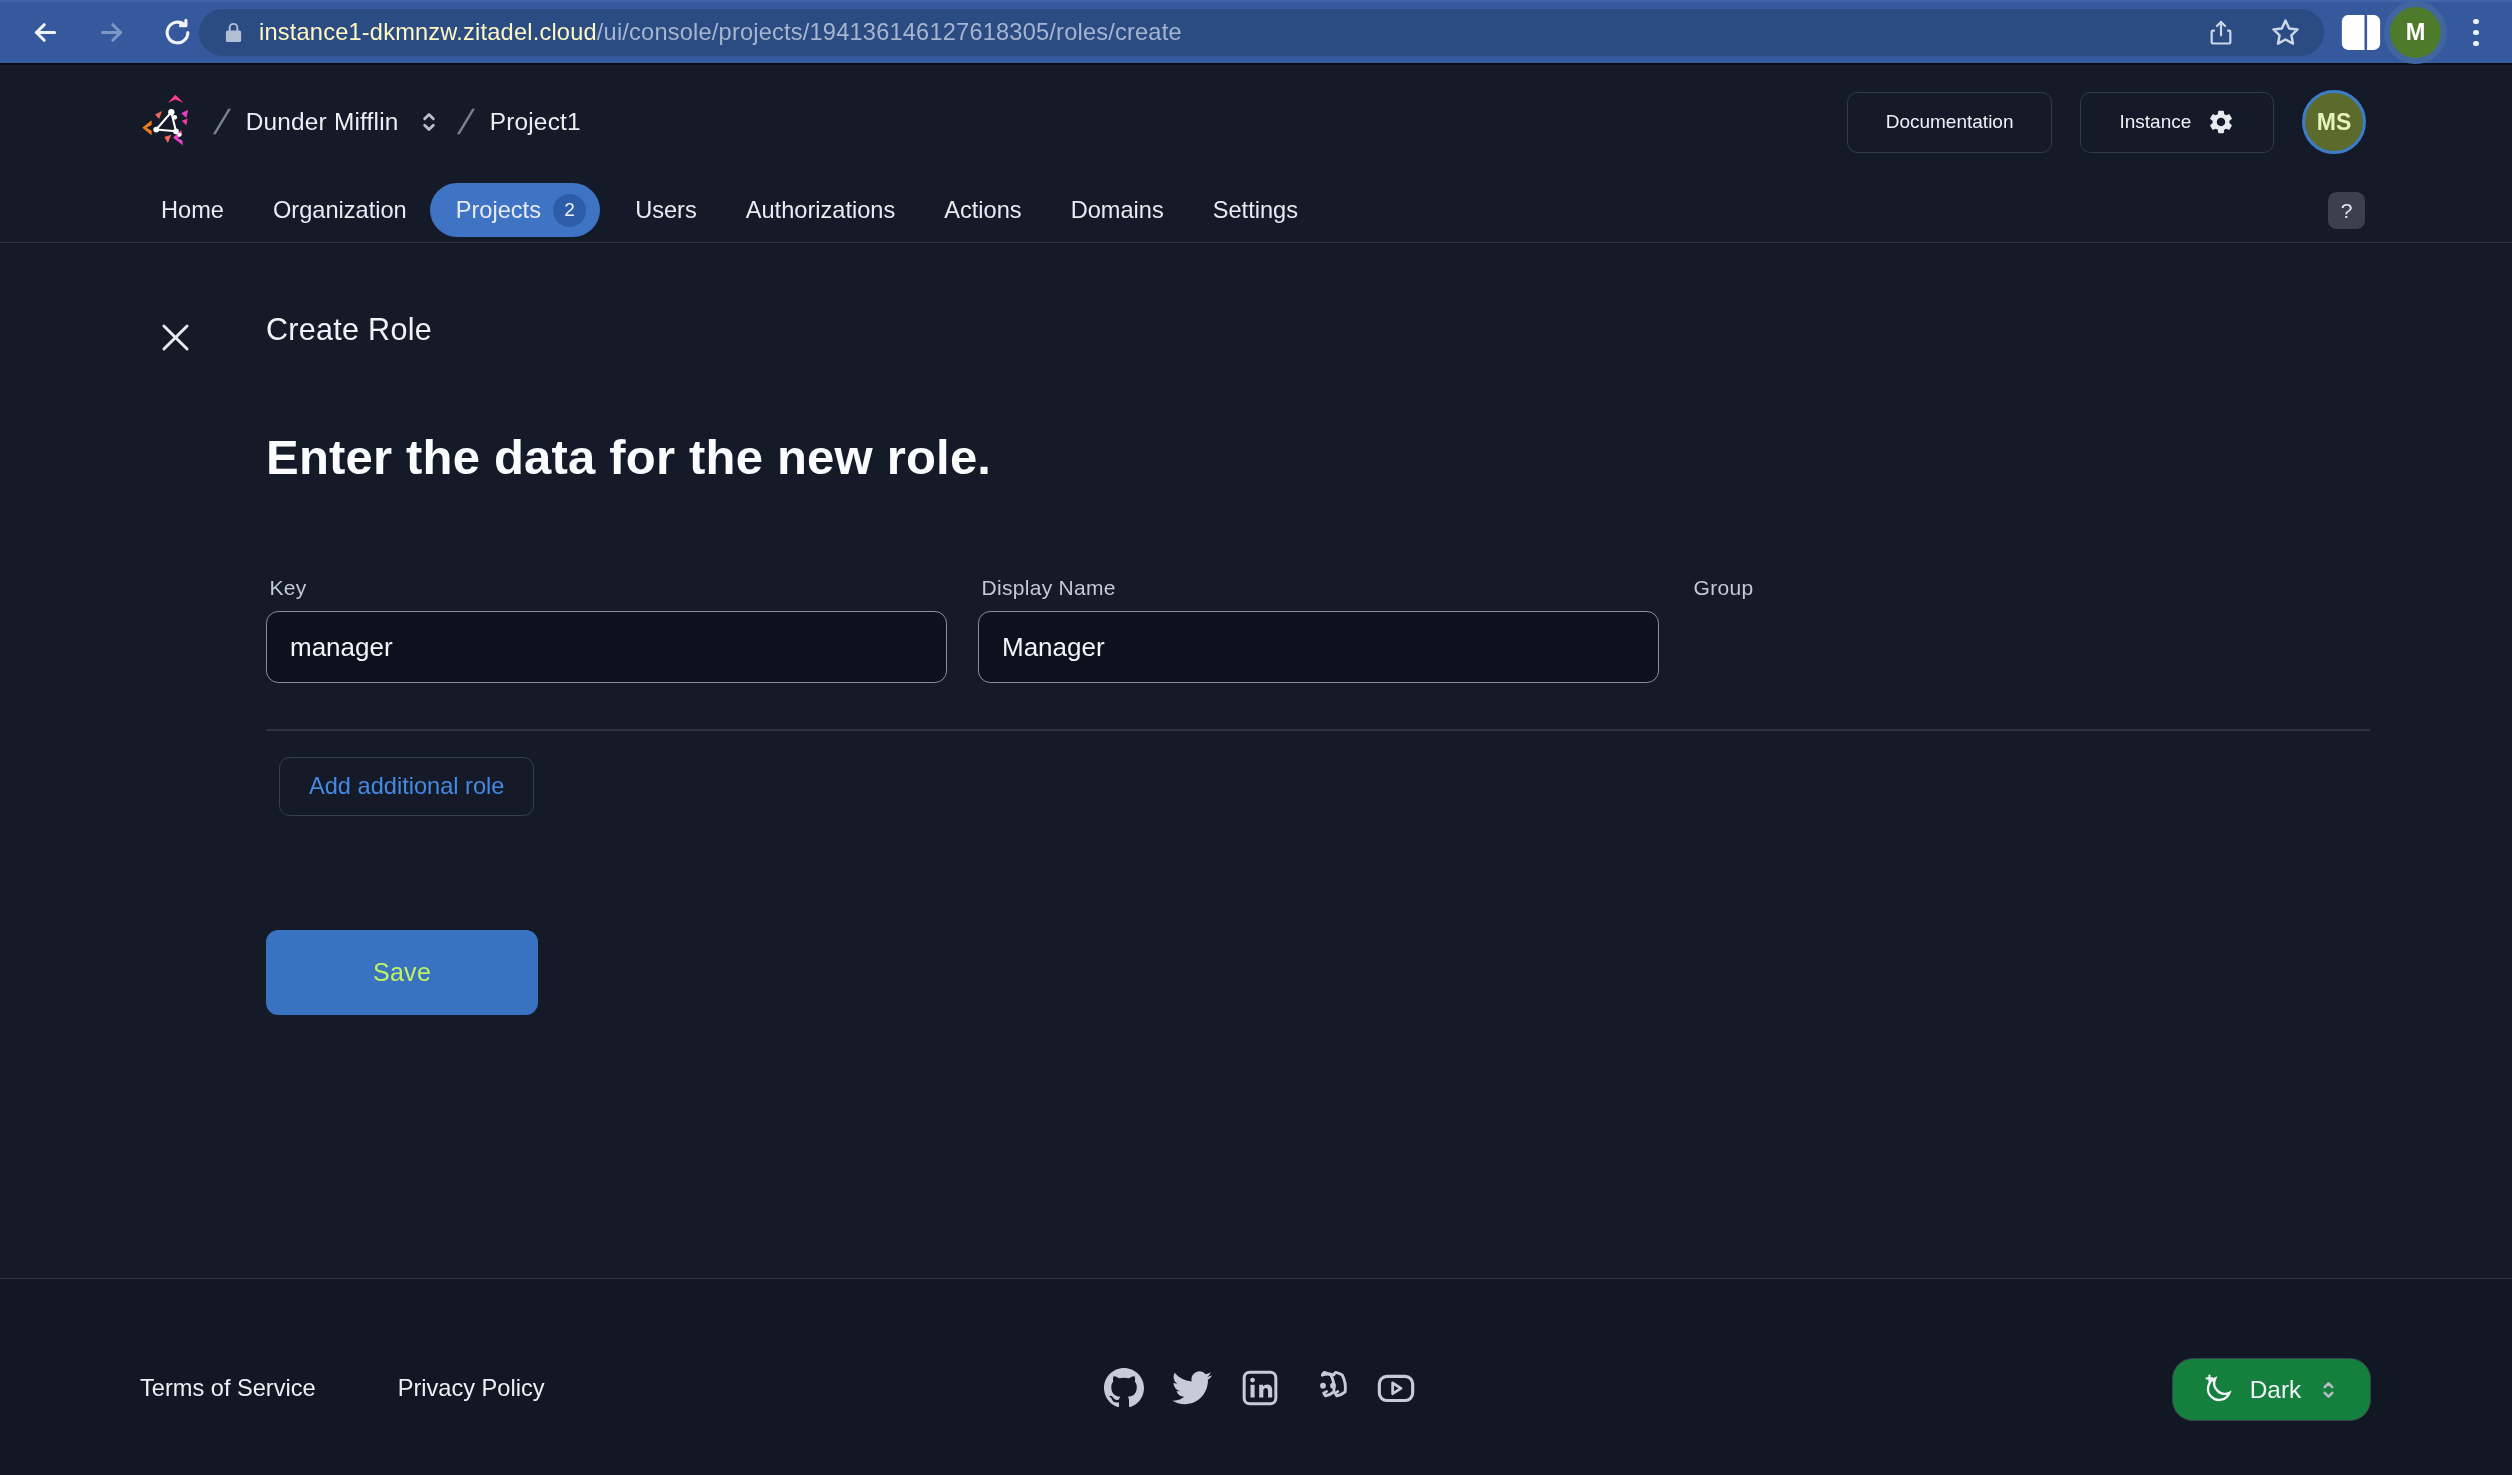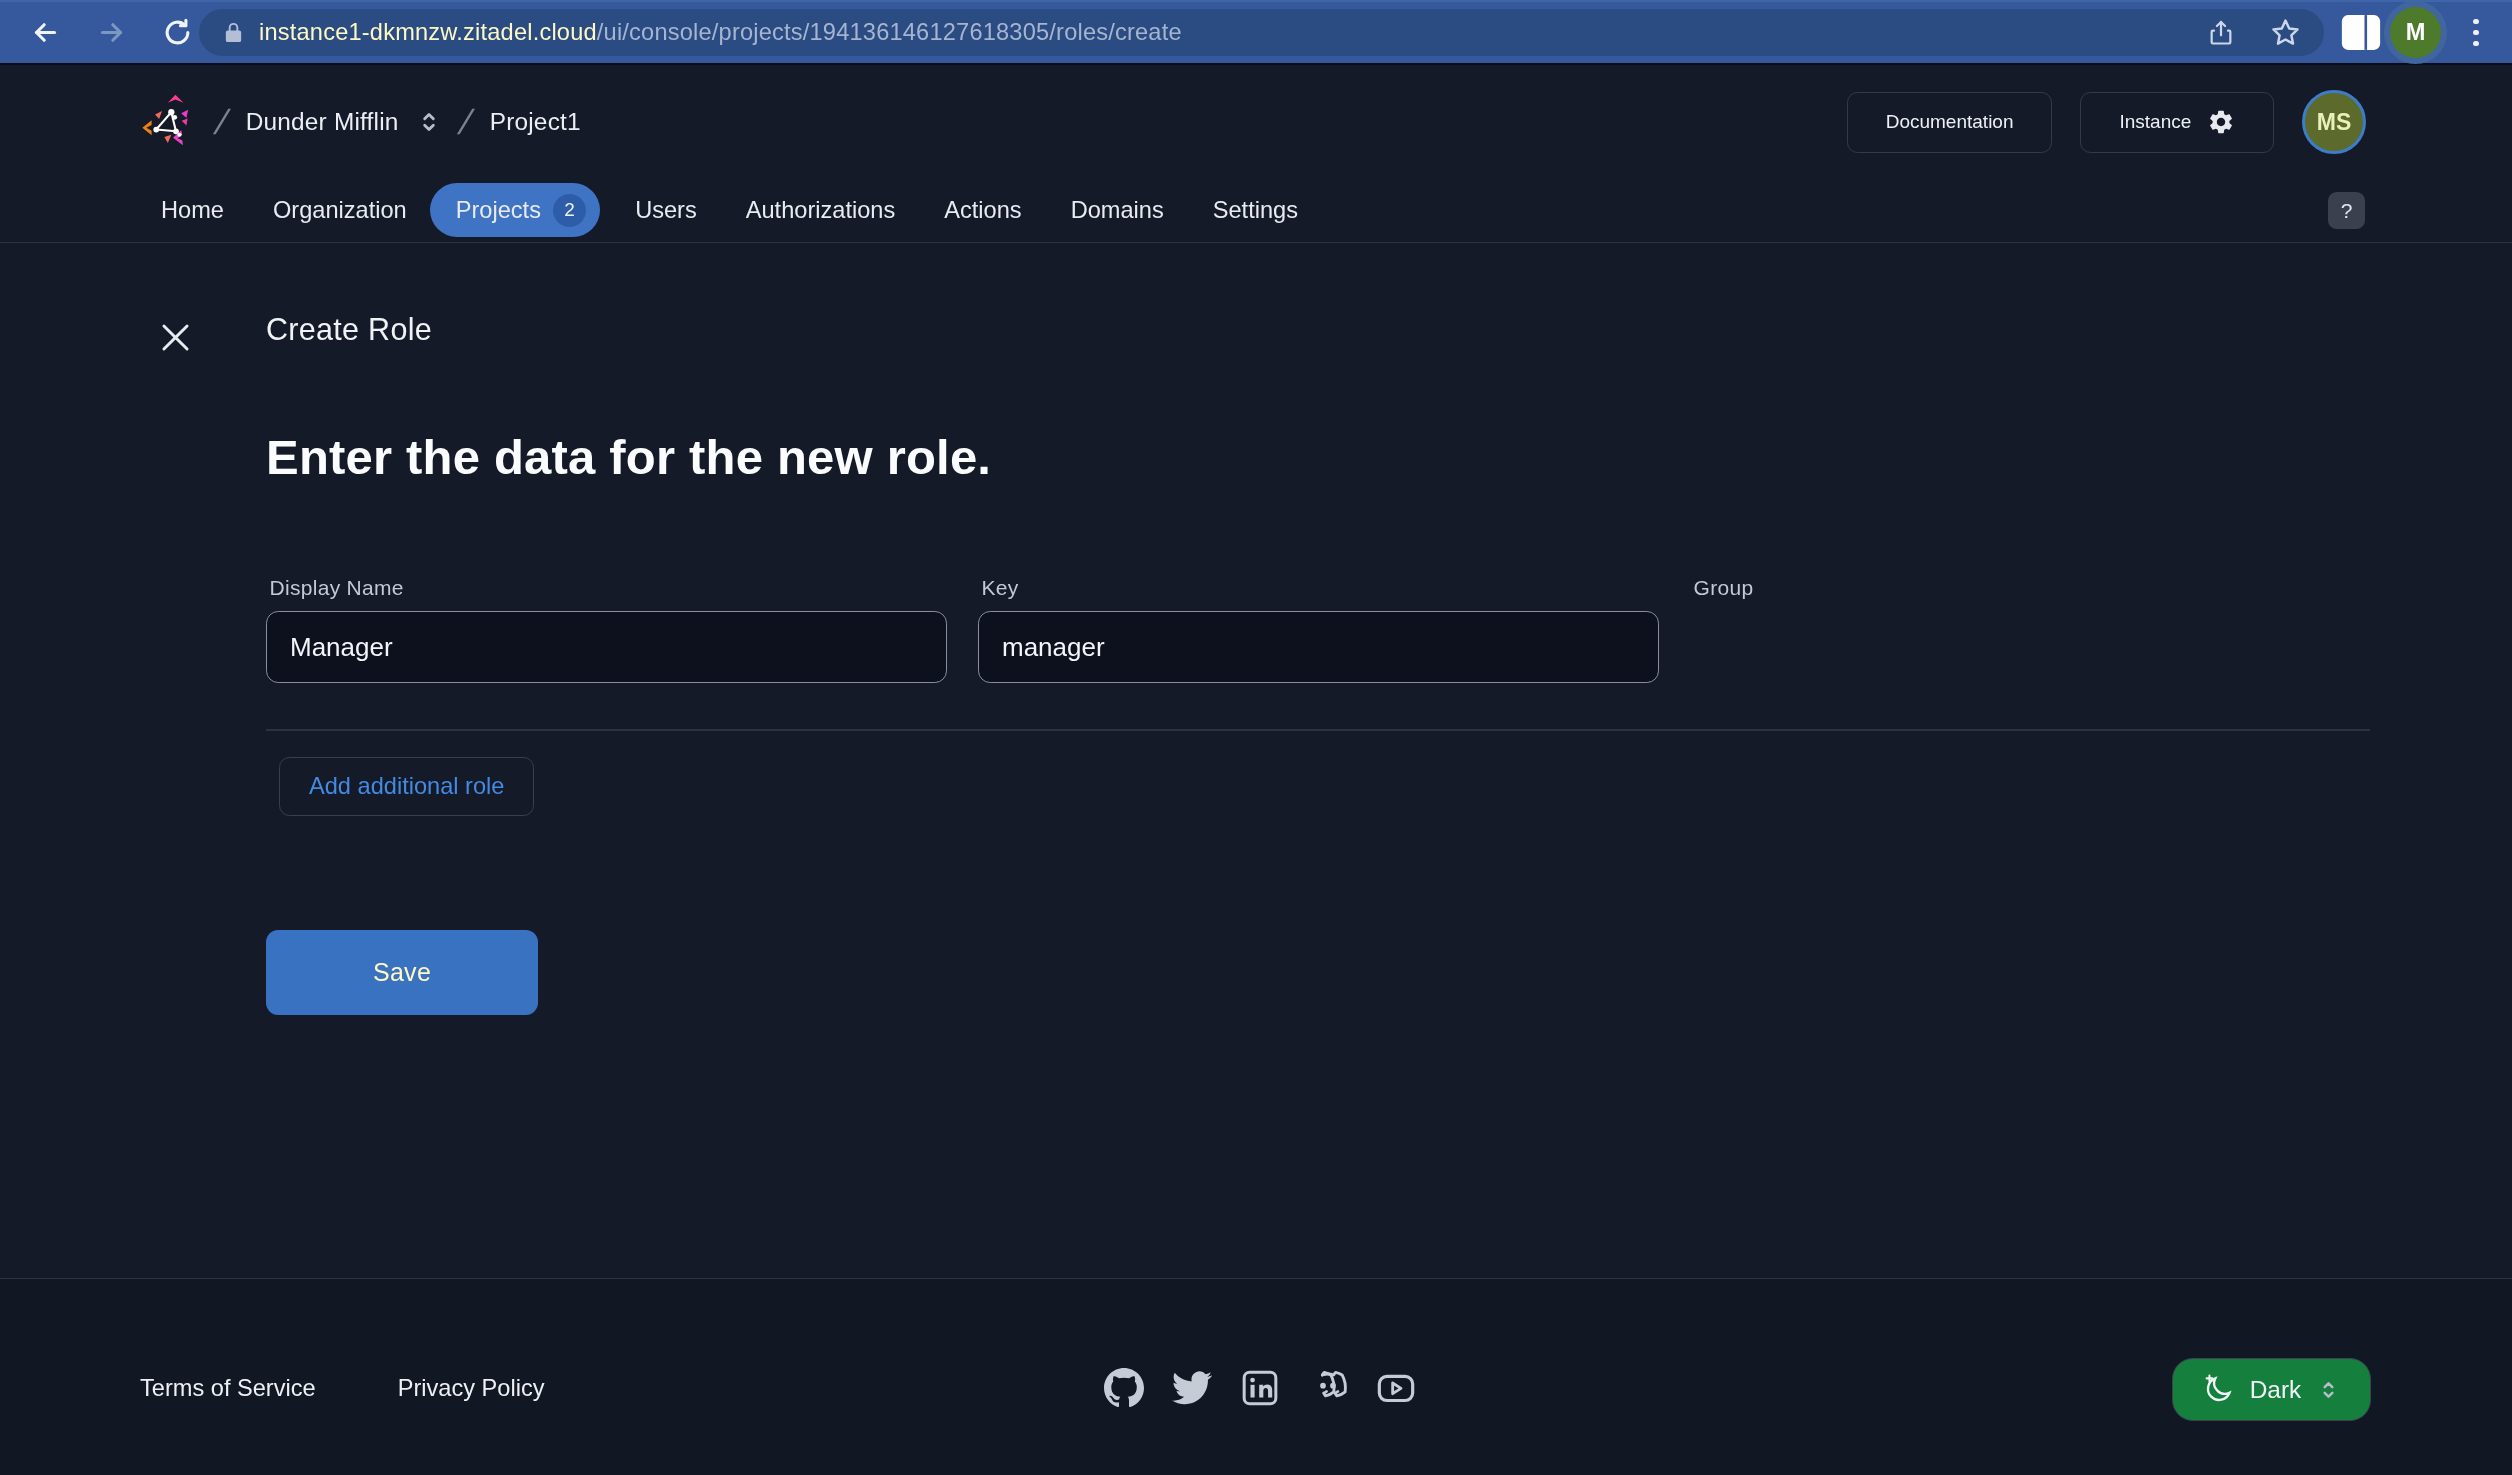--- a/index.html
+++ b/index.html
@@ -93,21 +93,21 @@
   .hr{position:absolute;left:266px;top:729px;width:2104px;height:1.7px;background:#2c3240;}
 
   .add-btn{
     position:absolute;left:266px;top:757px;height:59px;padding:0 29px;
     background:transparent;border:1.7px solid #383f4d;border-radius:10.5px;
     color:#4489e2;font-size:23.6px;font-family:inherit;cursor:pointer;margin-left:13px;
   }
   .save-btn{
     position:absolute;left:266px;top:930px;width:272px;height:85px;
     background:#3a72c2;border:none;border-radius:12.2px;
-    color:#fef9c3;font-size:25px;font-family:inherit;cursor:pointer;letter-spacing:0.3px;
+    color:#bef264;font-size:25px;font-family:inherit;cursor:pointer;letter-spacing:0.3px;
   }
 
   
   .footer{position:absolute;left:0;right:0;top:1278px;bottom:0;background:#121724;border-top:1.7px solid #2c3240;}
   .footer-links{position:absolute;left:140px;top:96px;display:flex;gap:82px;}
   .footer-link{color:#eef0f4;font-size:23.6px;font-weight:500;cursor:pointer;white-space:nowrap;}
   .social{position:absolute;left:1104px;top:89px;display:flex;gap:28px;align-items:center;}
   .social a{width:40px;height:40px;display:flex;align-items:center;justify-content:center;cursor:pointer;}
   .theme-btn{
     position:absolute;right:141px;top:79px;width:199px;height:63px;box-sizing:border-box;
@@ -239,26 +239,26 @@
   <svg width="37" height="37" viewBox="0 0 24 24" fill="none" stroke="#e9ebf0" stroke-width="1.9" stroke-linecap="round">
       <path d="M4.5 4.5l15 15"></path>
       <path d="M19.5 4.5l-15 15"></path>
     </svg>
 </div>
 <div class="page-title">Create Role</div>
 <div class="heading">Enter the data for the new role.</div>
 
 <div class="form-row">
   <div class="field">
+    <label class="field-label">Key</label>
+    <input type="text" value="manager" style="">
+  </div>
+  <div class="field">
     <label class="field-label">Display Name</label>
     <input type="text" value="Manager" style="">
-  </div>
-  <div class="field">
-    <label class="field-label">Key</label>
-    <input type="text" value="manager" style="">
   </div>
   <div class="field focused">
     <label class="field-label">Group</label>
   </div>
 </div>
 
 <div class="hr"></div>
 
 <button class="add-btn">Add additional role</button>
 <button class="save-btn">Save</button>

